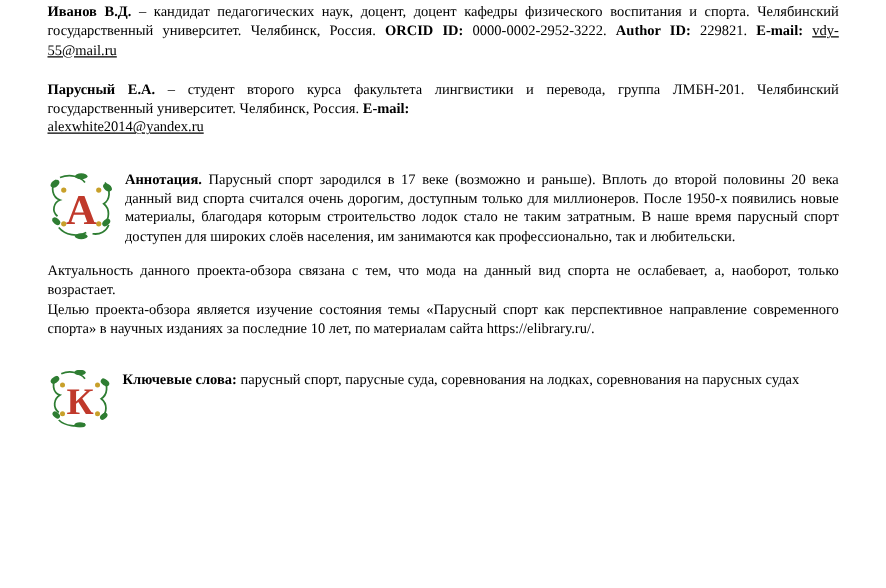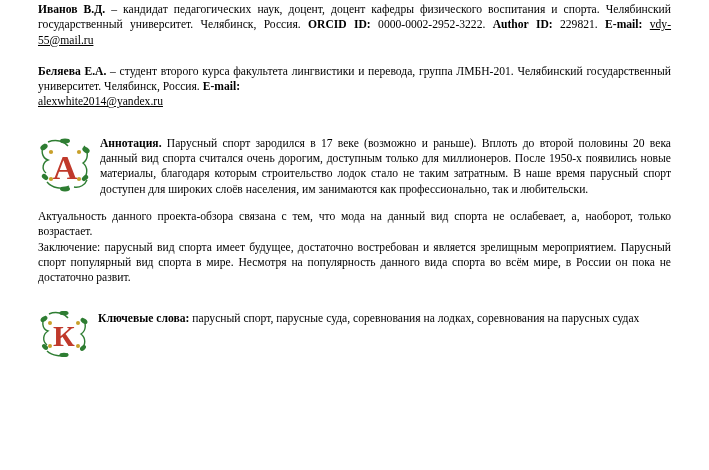--- a/index.html
+++ b/index.html
@@ -83,21 +83,21 @@
       <span>229821.</span>
       <span class="b">E-mail:</span>
       <span class="u">vdy-55@mail.ru</span>
     </p>
   </div>
 
   <div class="gap-md"></div>
 
   <div>
     <p class="para">
-      <span class="b">Беляева Е.А.</span>
+      <span class="b">Парусный Е.А.</span>
       <span>– студент второго курса факультета лингвистики и перевода, группа ЛМБН-201. Челябинский государственный университет. Челябинск, Россия.</span>
       <span class="b">E-mail:</span>
     </p>
     <p class="para">
       <span class="u">alexwhite2014@yandex.ru</span>
     </p>
   </div>
 
   <div class="gap-lg"></div>
 
@@ -130,21 +130,21 @@
       </svg>
     </div>
     <div class="indent-after-cap">
       <span class="b">Аннотация.</span>
       <span>Парусный спорт зародился в 17 веке (возможно и раньше). Вплоть до второй половины 20 века данный вид спорта считался очень дорогим, доступным только для миллионеров. После 1950-х появились новые материалы, благодаря которым строительство лодок стало не таким затратным. В наше время парусный спорт доступен для широких слоёв населения, им занимаются как профессионально, так и любительски.</span>
     </div>
     <div style="clear:both"></div>
   </div>
 
   <p class="para sect">Актуальность данного проекта-обзора связана с тем, что мода на данный вид спорта не ослабевает, а, наоборот, только возрастает.</p>
-  <p class="para">Заключение: парусный вид спорта имеет будущее, достаточно востребован и является зрелищным мероприятием. Парусный спорт популярный вид спорта в мире. Несмотря на популярность данного вида спорта во всём мире, в России он пока не достаточно развит.</p>
+  <p class="para">Целью проекта-обзора является изучение состояния темы «Парусный спорт как перспективное направление современного спорта» в научных изданиях за последние 10 лет, по материалам сайта https://elibrary.ru/.</p>
 
   <div class="gap-md"></div>
 
   <div class="kw-wrap">
     <div class="kw-cap">
       <svg width="52" height="46" viewBox="0 0 52 46" xmlns="http://www.w3.org/2000/svg">
         <g stroke="#2e7d32" fill="none" stroke-width="1.4">
           <path d="M8 5 C 3 10, 4 18, 10 20 C 5 23, 4 30, 9 34"></path>
           <path d="M11 3 C 18 0, 26 2, 30 7"></path>
           <path d="M44 7 C 49 12, 48 20, 43 23 C 48 27, 48 34, 43 38"></path>

